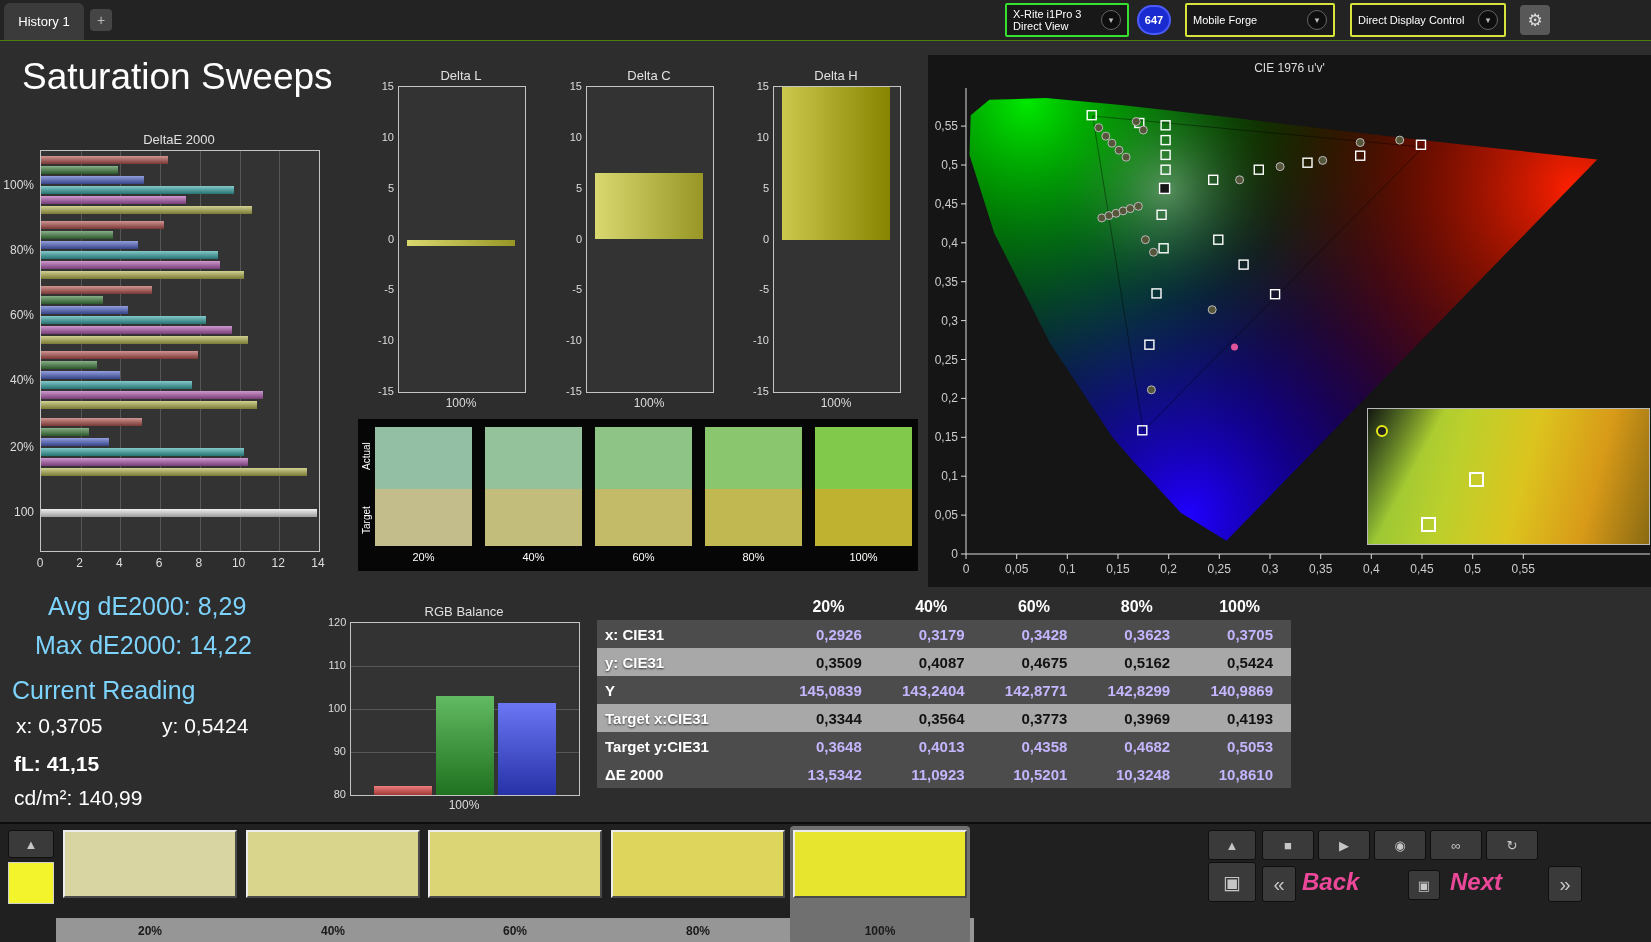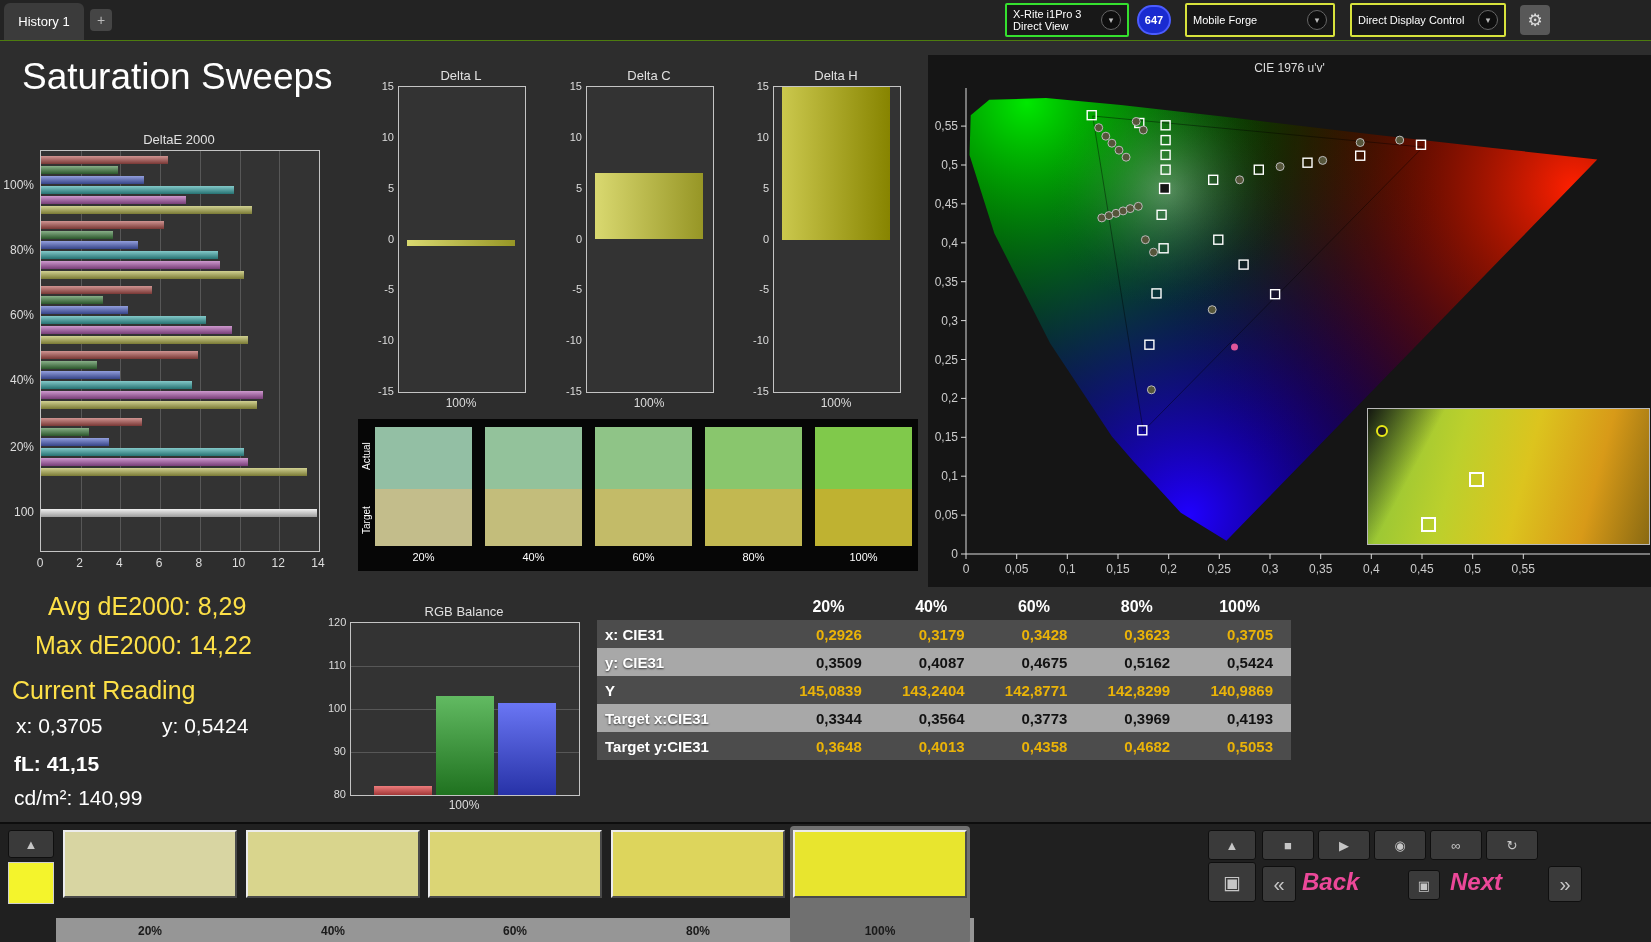--- a/index.html
+++ b/index.html
@@ -66,41 +66,41 @@
   #cie-title { position:absolute; top:6px; left:0; right:0; text-align:center; font-size:12px; color:#ddd; }
   #cie-svg-holder { position:absolute; left:0; top:22px; width:723px; height:510px; }
   #cie-inset { position:absolute; left:439px; top:353px; width:283px; height:137px; border:1px solid #b8b8b8; box-sizing:border-box;
          background:linear-gradient(105deg,#86c23a 0%,#bcd02c 32%,#dcc41e 55%,#d89a18 78%,#8a6a12 100%); }
   .inset-shade { position:absolute; left:0; top:0; right:0; bottom:0;
          background:linear-gradient(118deg, rgba(14,14,14,.95) 0%, rgba(14,14,14,0) 22%); }
   .inset-square { position:absolute; width:11px; height:11px; border:2px solid #fff; }
   .inset-dot { position:absolute; width:8px; height:8px; border-radius:50%; background:#222; border:2px solid #e8e818; }
 
   
-  .metric { position:absolute; font-size:25px; color:#fde047; }
+  .metric { position:absolute; font-size:25px; color:#7dd3fc; }
   .reading { position:absolute; font-size:21px; color:#fff; }
 
   
   #rgb-panel { position:absolute; left:328px; top:604px; width:252px; height:215px; }
   #rgb-title { left:22px; width:228px; }
   .rgb-plot { position:absolute; left:22px; top:18px; width:228px; height:172px; background:#333; border:1px solid #c4c4c4; overflow:hidden; }
   .rgb-bar { position:absolute; bottom:0; width:58px; background-image:linear-gradient(rgba(255,255,255,.25), rgba(0,0,0,.3)); }
   .rgb-ylab { position:absolute; left:0; width:18px; text-align:right; font-size:11px; color:#ddd; transform:translateY(-50%); }
   .rgb-xlabel { position:absolute; top:194px; left:22px; width:228px; text-align:center; font-size:12px; color:#ddd; }
 
   
   #data-table { position:absolute; left:597px; top:594px; width:694px; }
   .trow { display:grid; grid-template-columns:180px repeat(5,1fr); height:28px; align-items:center; }
   .thead { height:26px; }
   .thcell { text-align:center; font-weight:bold; font-size:16px; color:#fff; }
   .dark { background:#4c4c4c; } .light { background:#a8a8a8; }
   .tlabel { padding-left:8px; font-weight:bold; font-size:15px; color:#fff; }
   .light .tlabel { text-shadow:0 1px 2px rgba(0,0,0,.7); }
   .tval { text-align:right; padding-right:18px; font-weight:bold; font-size:15px; }
-  .dark .tval { color:#eab308; } .light .tval { color:#121212; }
+  .dark .tval { color:#c4b5fd; } .light .tval { color:#121212; }
 
   
   .bottombar { position:absolute; left:0; top:822px; width:1651px; height:120px; background:#202020; border-top:2px solid #0d0d0d; }
   .bb-btn { position:absolute; background:#3a3a3a; border:1px solid #0f0f0f; border-radius:3px; color:#c6c6c6;
          display:flex; align-items:center; justify-content:center; font-size:13px; }
   .bb-btn.big { font-size:19px; }
   #current-color { position:absolute; left:8px; top:38px; width:44px; height:40px; border:1px solid #cfcfcf; }
   .label-strip { position:absolute; left:56px; top:94px; width:918px; height:26px; background:#969696; }
   .level { position:absolute; top:2px; width:180px; height:118px; }
   .level.sel { background:#707070; border-radius:4px; }
@@ -485,20 +485,28 @@
         <div class="tcell tval">0,4193</div>
       </div>
       <div class="trow dark">
         <div class="tcell tlabel">Target y:CIE31</div>
         <div class="tcell tval">0,3648</div>
         <div class="tcell tval">0,4013</div>
         <div class="tcell tval">0,4358</div>
         <div class="tcell tval">0,4682</div>
         <div class="tcell tval">0,5053</div>
       </div>
+      <div class="trow dark">
+        <div class="tcell tlabel">ΔE 2000</div>
+        <div class="tcell tval">13,5342</div>
+        <div class="tcell tval">11,0923</div>
+        <div class="tcell tval">10,5201</div>
+        <div class="tcell tval">10,3248</div>
+        <div class="tcell tval">10,8610</div>
+      </div>
     </div>
 
   <div class="bottombar" id="bottombar">
     <div class="bb-btn" style="left:8px; top:6px; width:44px; height:26px;">
         <span>▲</span>
       </div>
     <div id="current-color" style="background-color: rgb(244, 244, 44);"></div>
     <div class="label-strip"></div>
 
     <div class="bb-btn" style="left:1208px; top:6px; width:46px; height:28px;">

